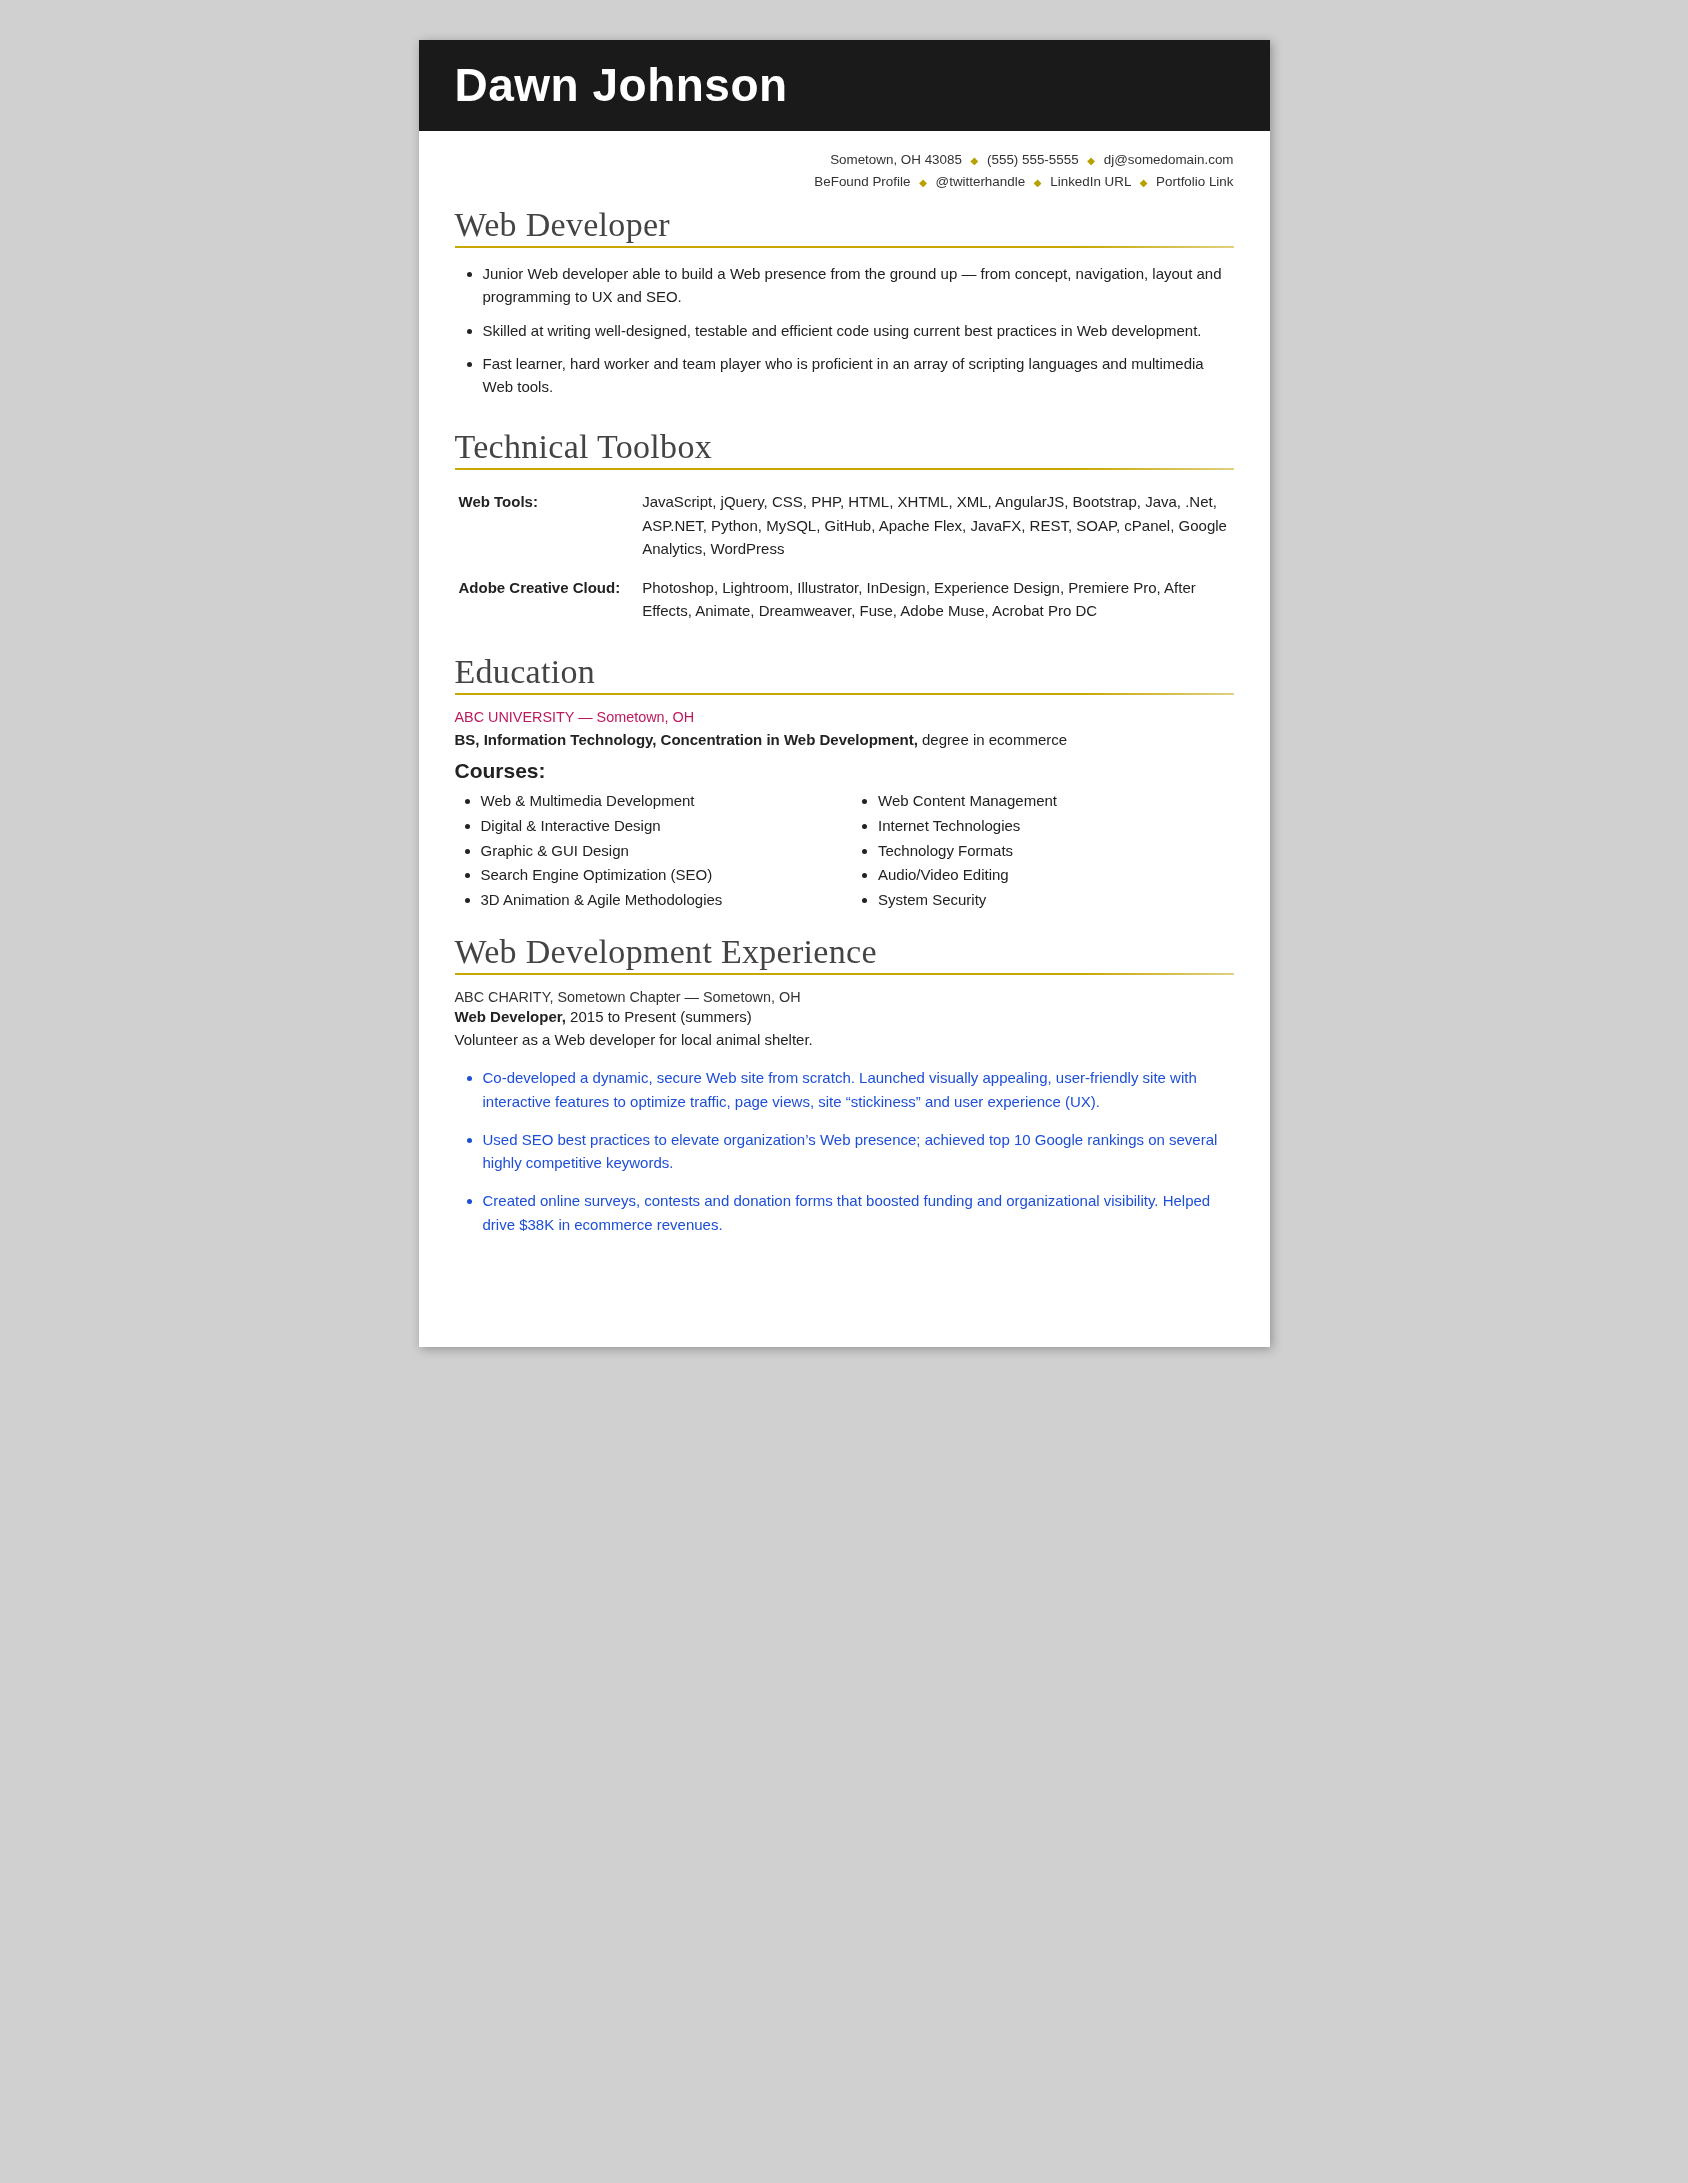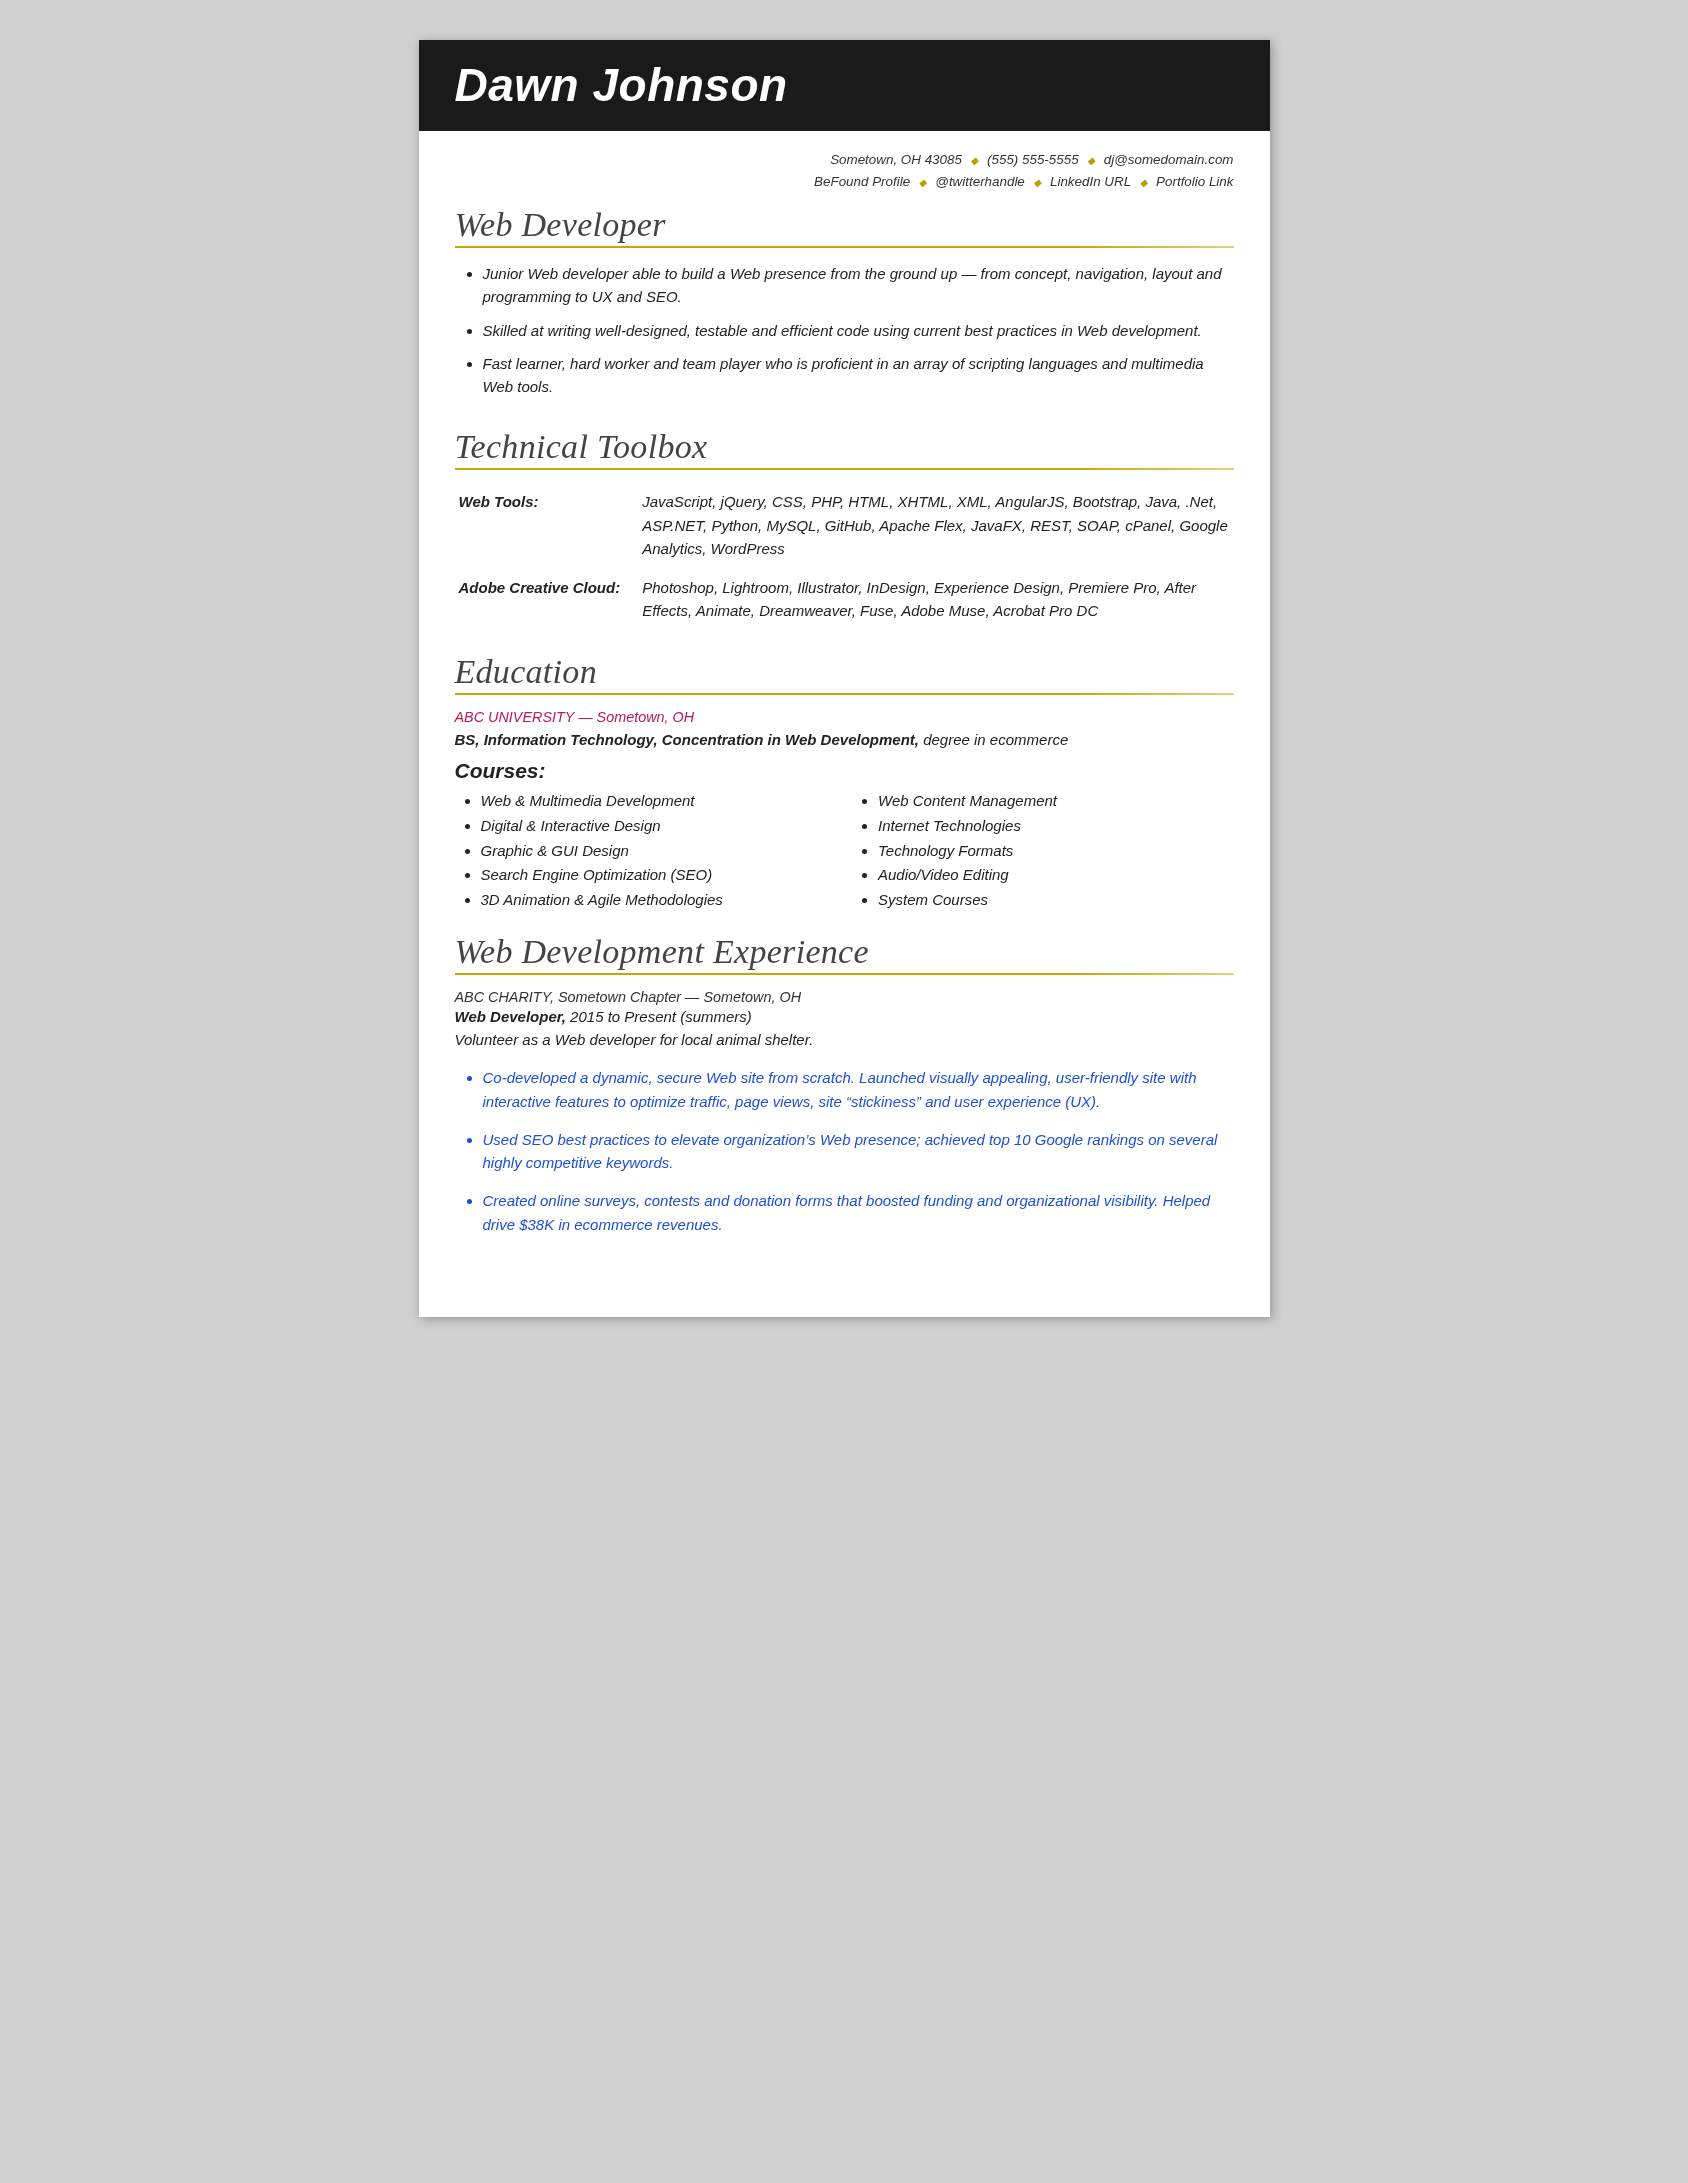--- a/index.html
+++ b/index.html
@@ -15,23 +15,22 @@
       align-items: flex-start;
       padding: 40px 20px;
       font-family: Arial, 'Helvetica Neue', Helvetica, sans-serif;
       font-size: 15px;
       color: #222;
     }
 
     .resume-page {
       background: #ffffff;
       width: 851px;
-      padding: 0 0 59px 0;
+      padding: 0 0 89px 0;
       box-shadow: 2px 2px 10px rgba(0,0,0,0.3);
-      font-style: italic;
     }
 
     
     .header-block {
       background: #1a1a1a;
       padding: 20px 36px 20px 36px;
       margin-bottom: 10px;
     }
 
     .header-name {
@@ -251,21 +250,21 @@
         <li>Digital &amp; Interactive Design</li>
         <li>Graphic &amp; GUI Design</li>
         <li>Search Engine Optimization (SEO)</li>
         <li>3D Animation &amp; Agile Methodologies</li>
       </ul>
       <ul class="courses-col">
         <li>Web Content Management</li>
         <li>Internet Technologies</li>
         <li>Technology Formats</li>
         <li>Audio/Video Editing</li>
-        <li>System Courses</li>
+        <li>System Security</li>
       </ul>
     </div>
   </div>
 
   <div class="section">
     <h2 class="section-title">Web Development Experience</h2>
     <hr class="section-divider">
     <div class="exp-org">ABC CHARITY, Sometown Chapter — Sometown, OH</div>
     <div class="exp-title">
       <strong>Web Developer,</strong><span> 2015 to Present (summers)</span>

